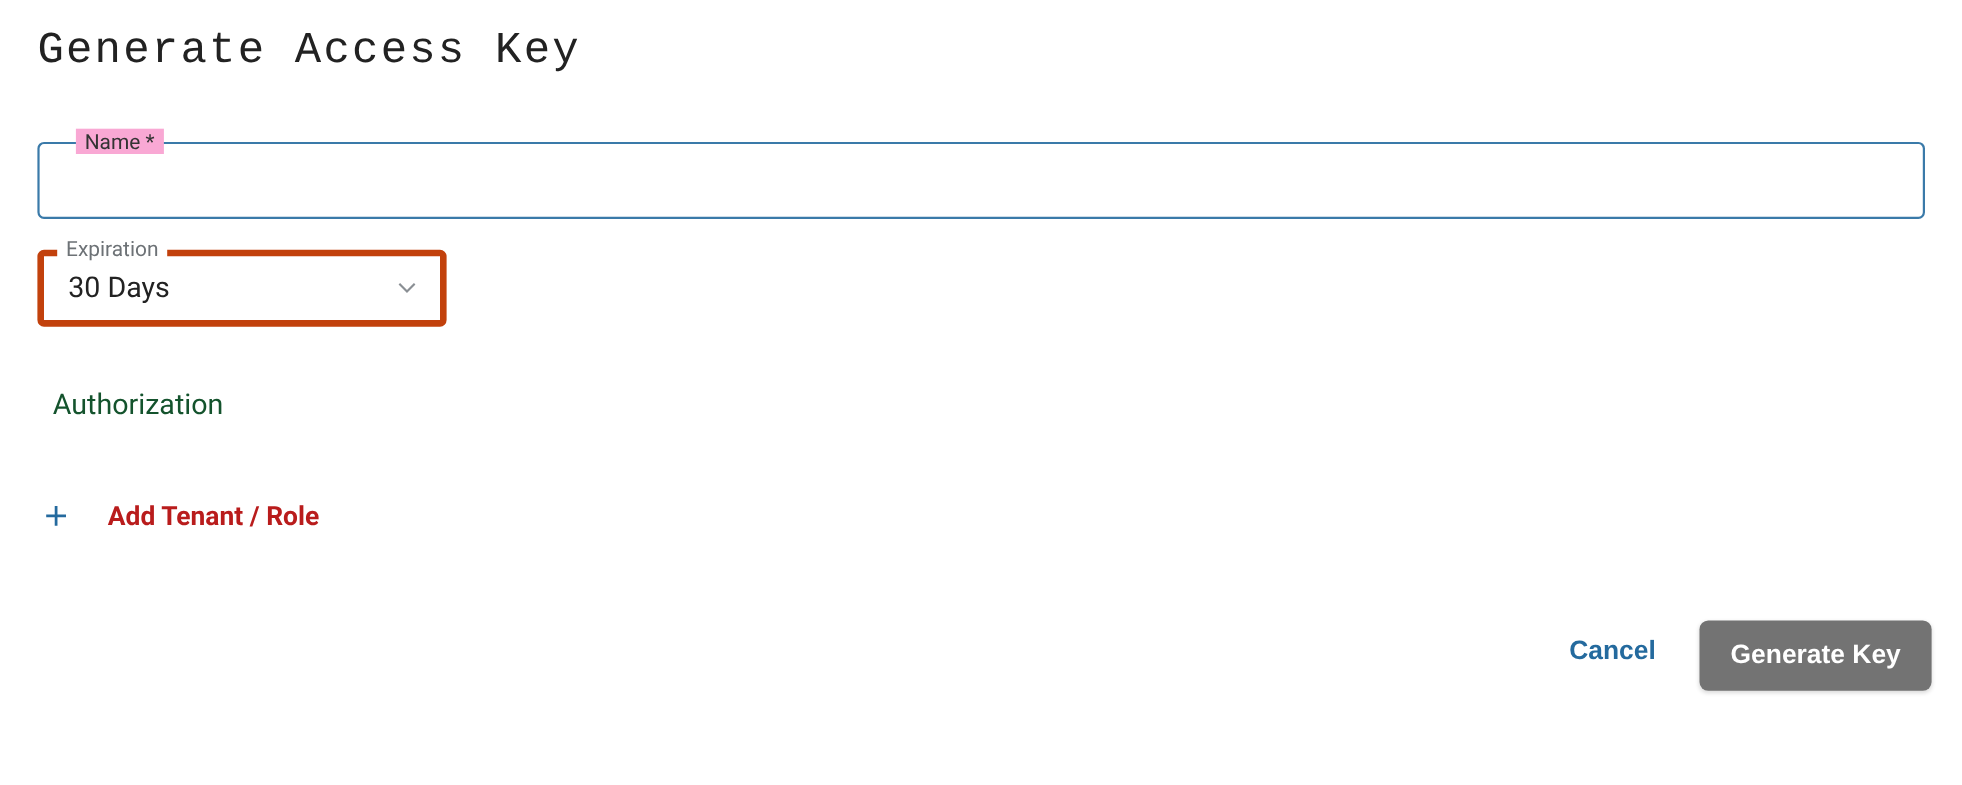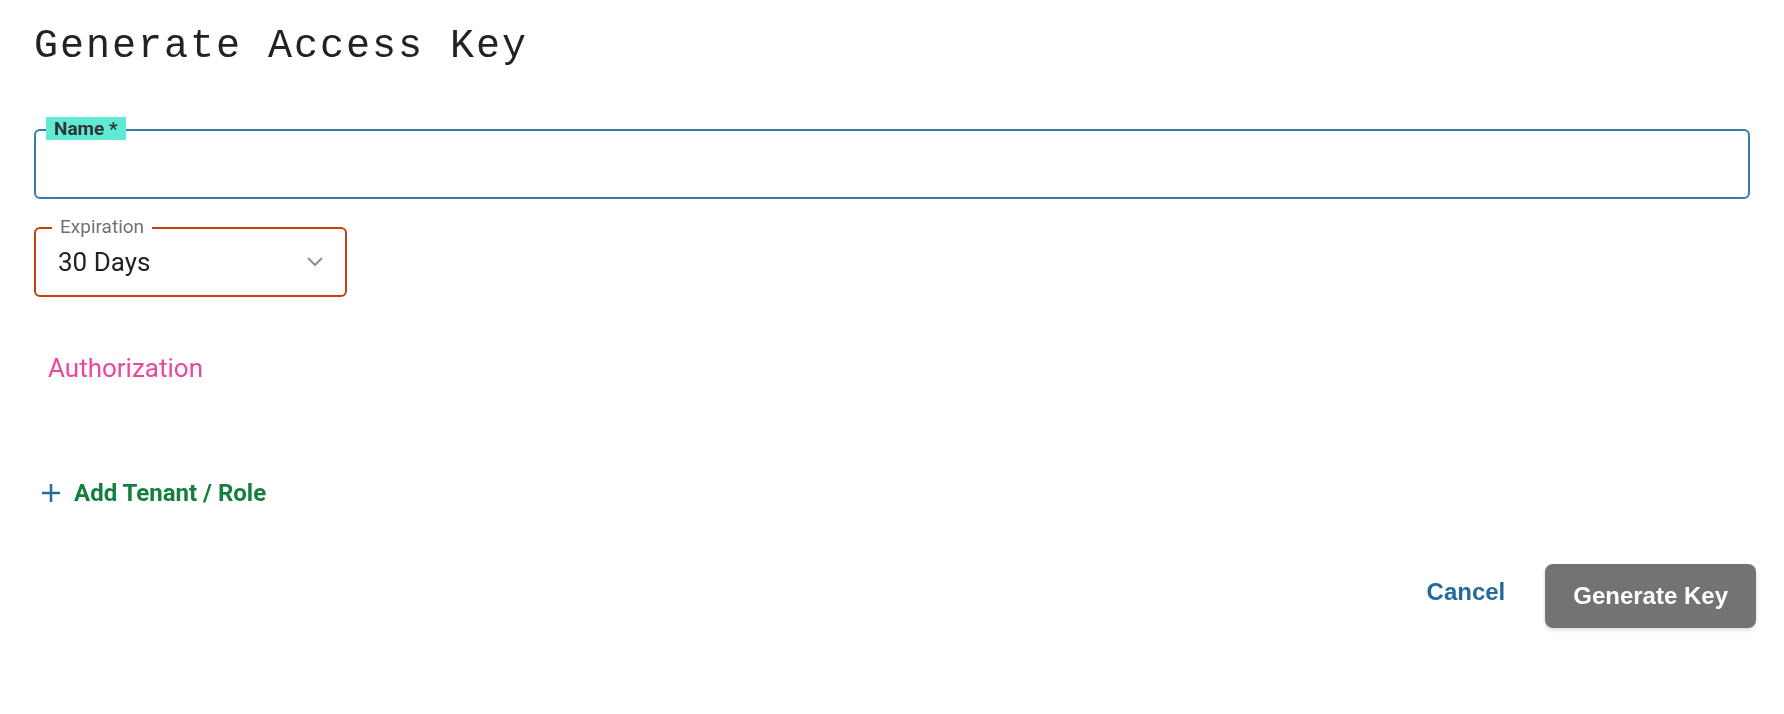--- a/index.html
+++ b/index.html
@@ -36,45 +36,44 @@
     border: 2px solid #3a7aa9;
     border-radius: 6px;
     height: 70px;
     display: flex;
     align-items: center;
     padding: 0 18px;
   }
   .field-name .float-label {
     position: absolute;
     top: -12px;
-    left: 12px;
-    background: #5eead4;
+    left: 35px;
+    background: #f9a8d4;
     padding: 0 8px;
     font-size: 19px;
     color: #333;
-    font-weight: bold;
   }
   .field-name input {
     width: 100%;
     border: none;
     outline: none;
     font-size: 24px;
     height: 40px;
     padding: 0;
     background: transparent;
   }
 
   
   .field-exp {
     position: relative;
-    width: 313px;
+    width: 372px;
     margin-bottom: 56px;
   }
   .field-exp .box {
-    border: 2px solid #c2410c;
+    border: 6px solid #c2410c;
     border-radius: 6px;
     height: 70px;
     display: flex;
     align-items: center;
     justify-content: space-between;
     padding: 0 22px;
     cursor: pointer;
     gap: 43px;
   }
   .field-exp .float-label {
@@ -92,32 +91,32 @@
   }
   .field-exp .chevron svg {
     width: 16px;
     height: 10px;
     display: block;
   }
 
   
   .section-hdr {
     font-size: 26px;
-    color: #ec4899;
-    margin: 0 0 96px 14px;
+    color: #14532d;
+    margin: 0 0 72px 14px;
     font-weight: 400;
   }
 
   
   .add-row {
     display: inline-flex;
     align-items: center;
-    gap: 12px;
+    gap: 36px;
     margin-left: 6px;
-    color: #15803d;
+    color: #b91c1c;
     cursor: pointer;
     user-select: none;
   }
   .add-row .plus svg {
     width: 22px;
     height: 22px;
     display: block;
   }
   .add-row .label {
     font-size: 24px;

